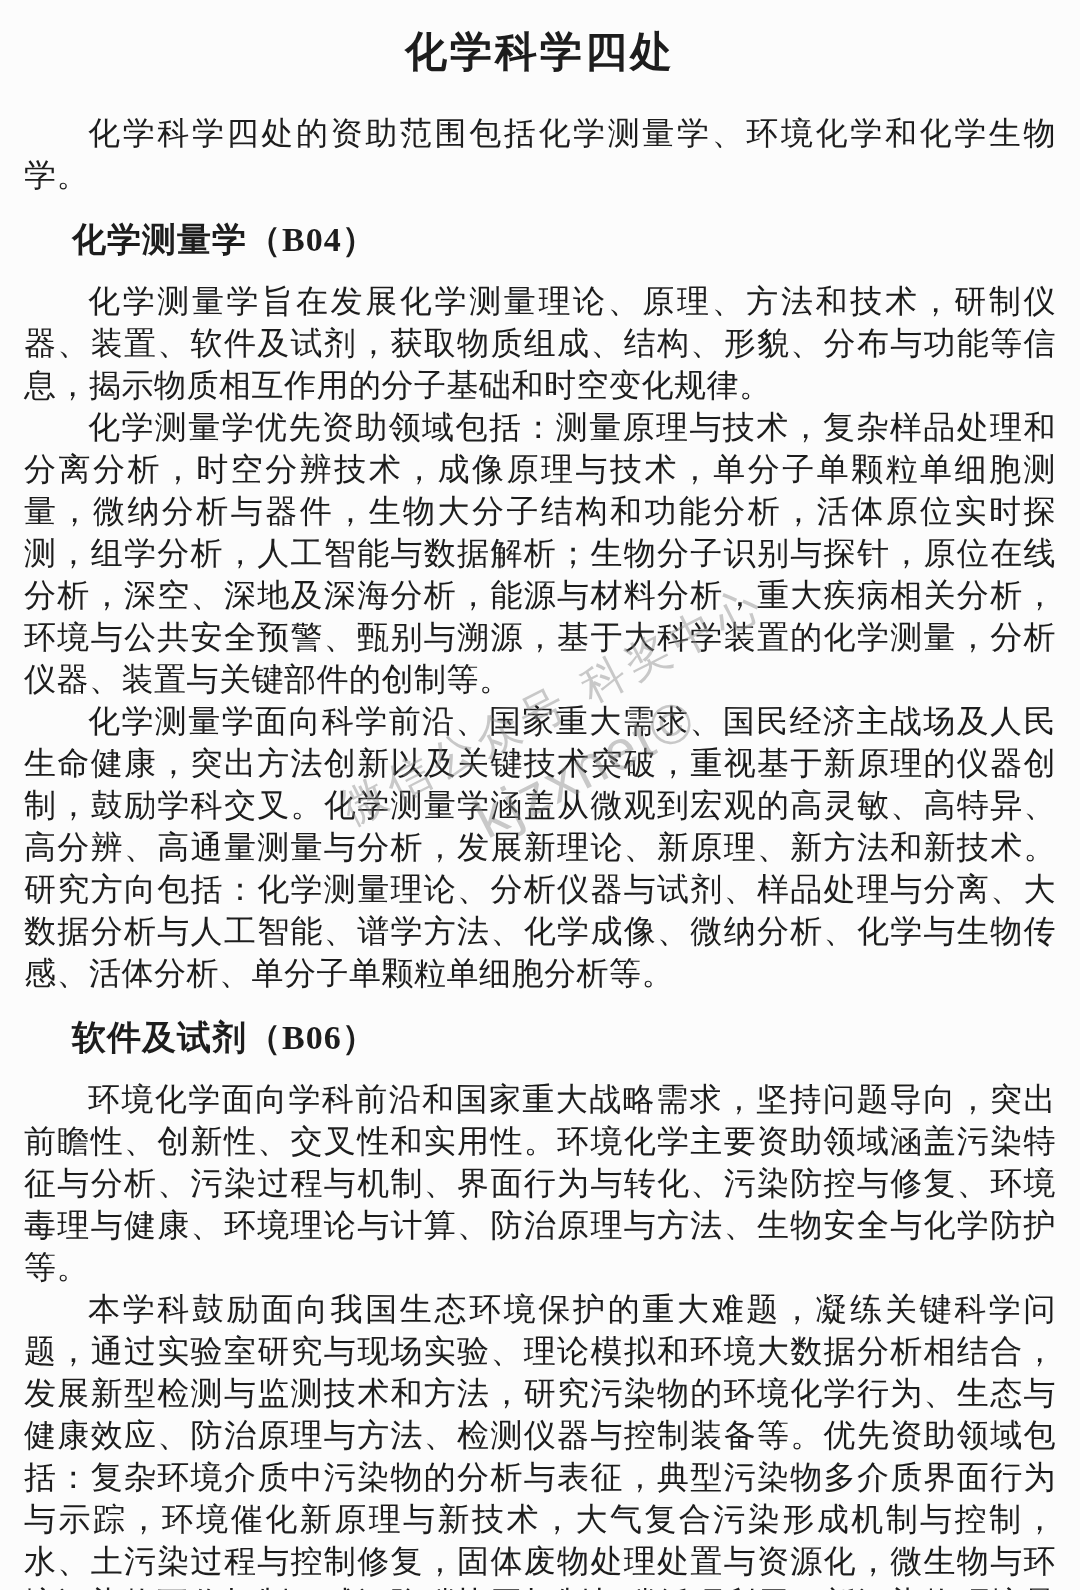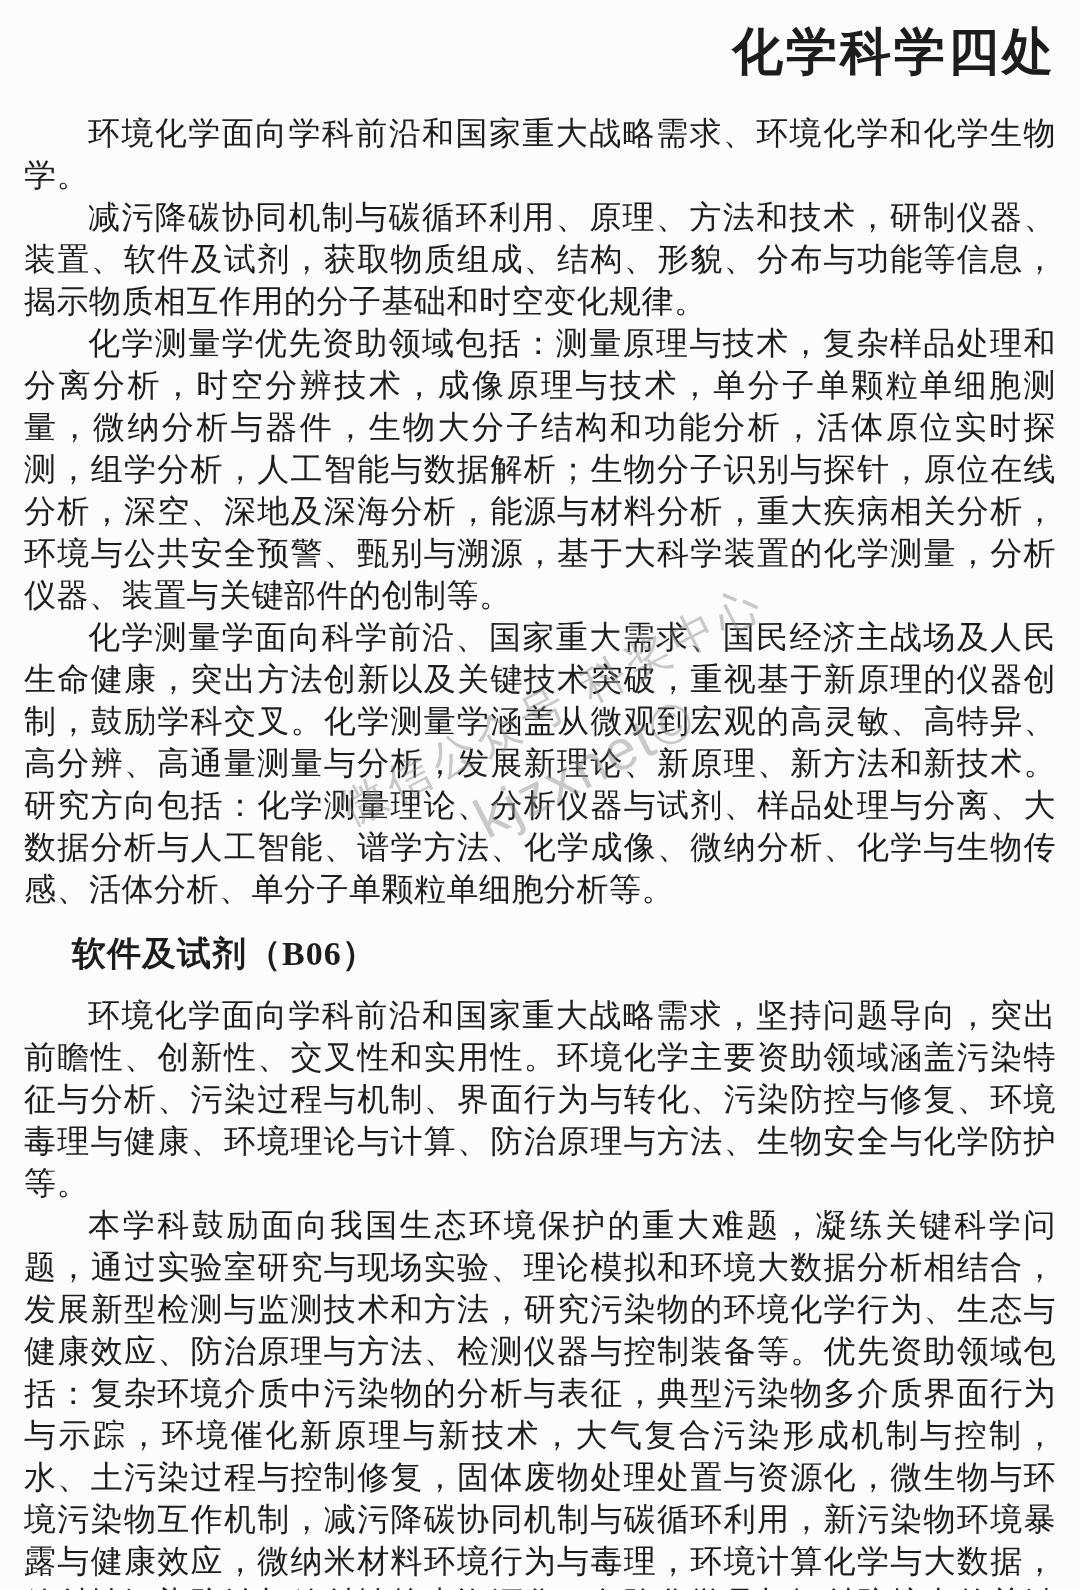--- a/index.html
+++ b/index.html
@@ -16,24 +16,24 @@
   .page {
     position: relative;
     width: 1080px;
     height: 1590px;
     box-sizing: border-box;
     background: #fcfcfc;
     color: #1d1d1d;
     padding: 18px 24px 0 24px;
   }
   .doc-title {
-    font-size: 51px;
+    font-size: 42px;
     line-height: 52px;
     font-weight: 700;
-    text-align: right;
+    text-align: center;
     letter-spacing: 3px;
     margin: 8px 0 34px 0;
   }
   .para {
     font-size: 32px;
     line-height: 42px;
     text-align: justify;
     text-indent: 2em;
     letter-spacing: 0.5px;
     margin: 0;
@@ -74,24 +74,25 @@
     white-space: nowrap;
   }
 </style>
 </head>
 <body>
 
 <div class="page">
 
   <h1 class="doc-title">化学科学四处</h1>
 
-  <p class="para">环境化学面向学科前沿和国家重大战略需求、环境化学和化学生物学。</p>
+  <p class="para">化学科学四处的资助范围包括化学测量学、环境化学和化学生物学。</p>
 
+  <h2 class="section-heading">化学测量学（B04）</h2>
 
-  <p class="para">减污降碳协同机制与碳循环利用、原理、方法和技术，研制仪器、装置、软件及试剂，获取物质组成、结构、形貌、分布与功能等信息，揭示物质相互作用的分子基础和时空变化规律。</p>
+  <p class="para">化学测量学旨在发展化学测量理论、原理、方法和技术，研制仪器、装置、软件及试剂，获取物质组成、结构、形貌、分布与功能等信息，揭示物质相互作用的分子基础和时空变化规律。</p>
 
   <p class="para">化学测量学优先资助领域包括：测量原理与技术，复杂样品处理和分离分析，时空分辨技术，成像原理与技术，单分子单颗粒单细胞测量，微纳分析与器件，生物大分子结构和功能分析，活体原位实时探测，组学分析，人工智能与数据解析；生物分子识别与探针，原位在线分析，深空、深地及深海分析，能源与材料分析，重大疾病相关分析，环境与公共安全预警、甄别与溯源，基于大科学装置的化学测量，分析仪器、装置与关键部件的创制等。</p>
 
   <p class="para">化学测量学面向科学前沿、国家重大需求、国民经济主战场及人民生命健康，突出方法创新以及关键技术突破，重视基于新原理的仪器创制，鼓励学科交叉。化学测量学涵盖从微观到宏观的高灵敏、高特异、高分辨、高通量测量与分析，发展新理论、新原理、新方法和新技术。研究方向包括：化学测量理论、分析仪器与试剂、样品处理与分离、大数据分析与人工智能、谱学方法、化学成像、微纳分析、化学与生物传感、活体分析、单分子单颗粒单细胞分析等。</p>
 
   <h2 class="section-heading">软件及试剂（B06）</h2>
 
 
   <p class="para">环境化学面向学科前沿和国家重大战略需求，坚持问题导向，突出前瞻性、创新性、交叉性和实用性。环境化学主要资助领域涵盖污染特征与分析、污染过程与机制、界面行为与转化、污染防控与修复、环境毒理与健康、环境理论与计算、防治原理与方法、生物安全与化学防护等。</p>
 

